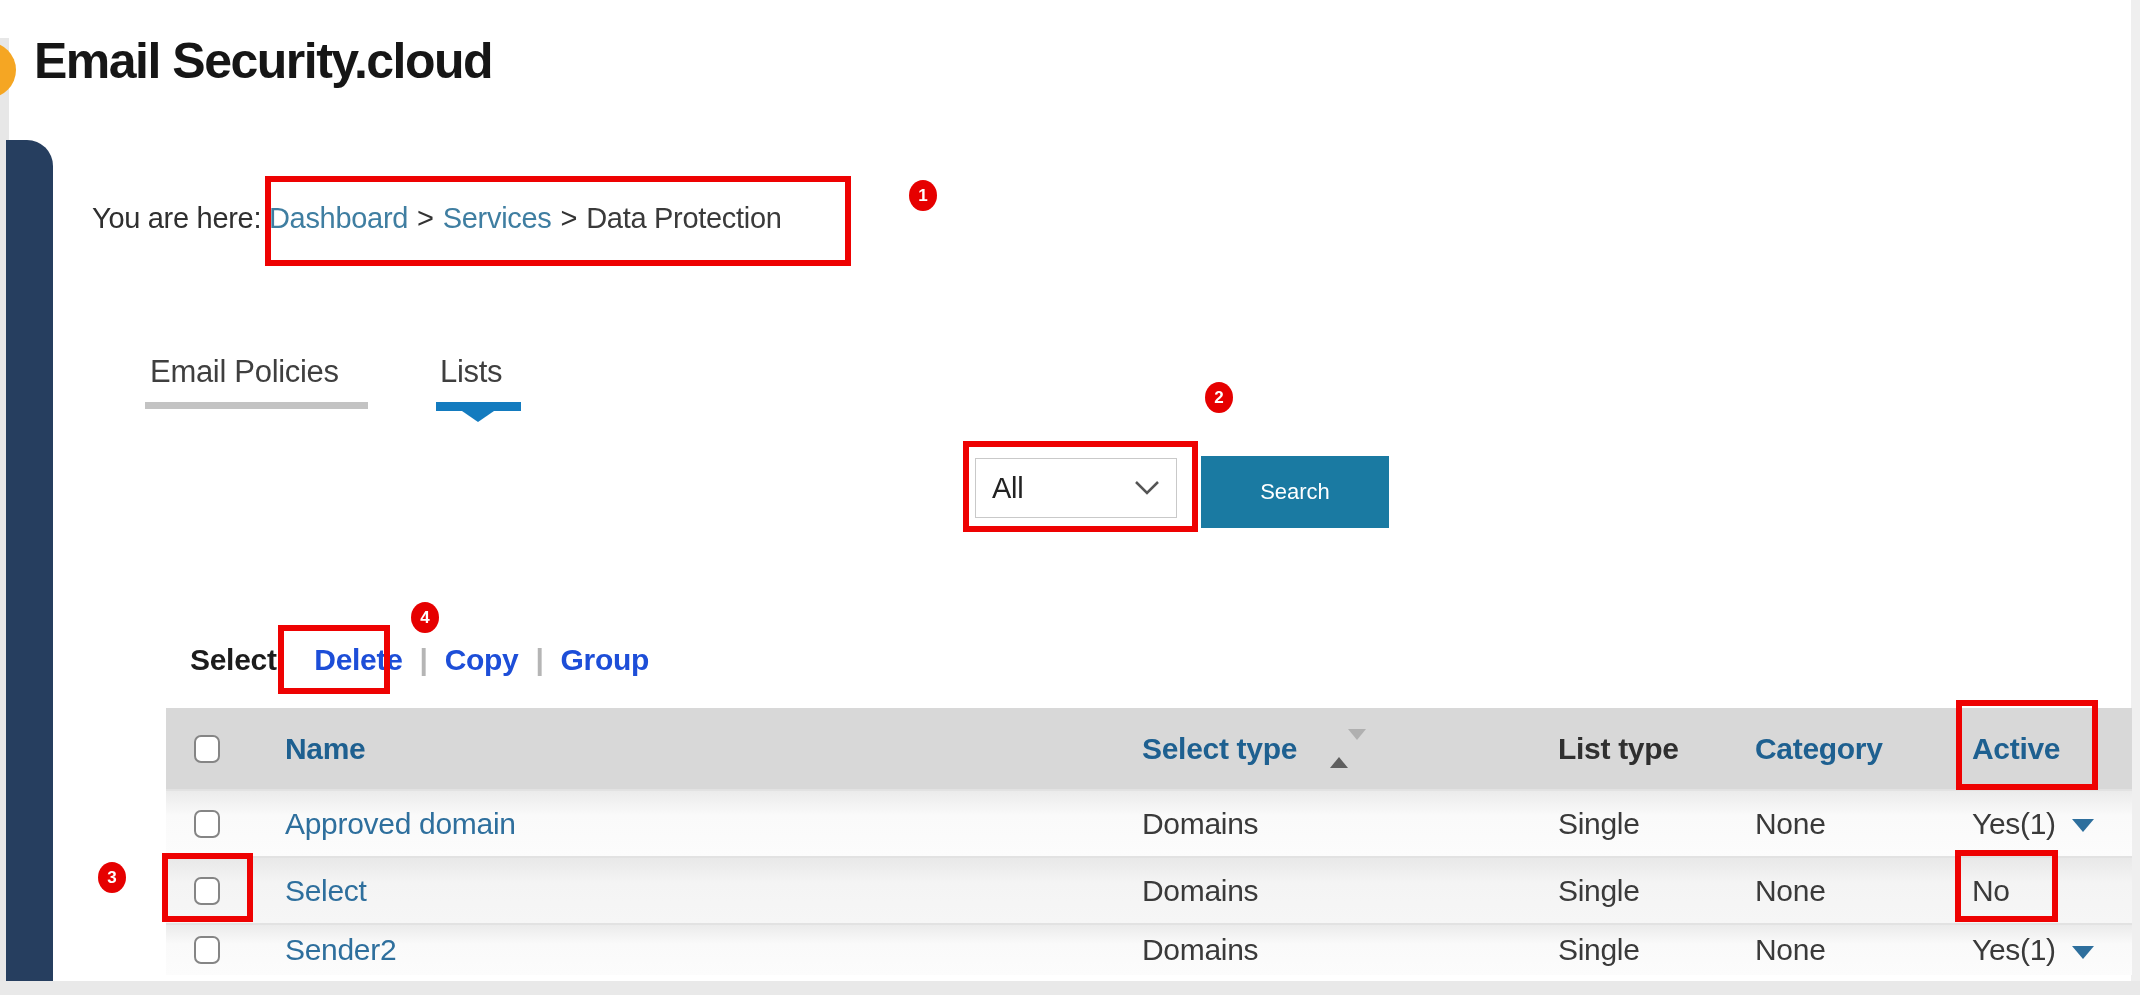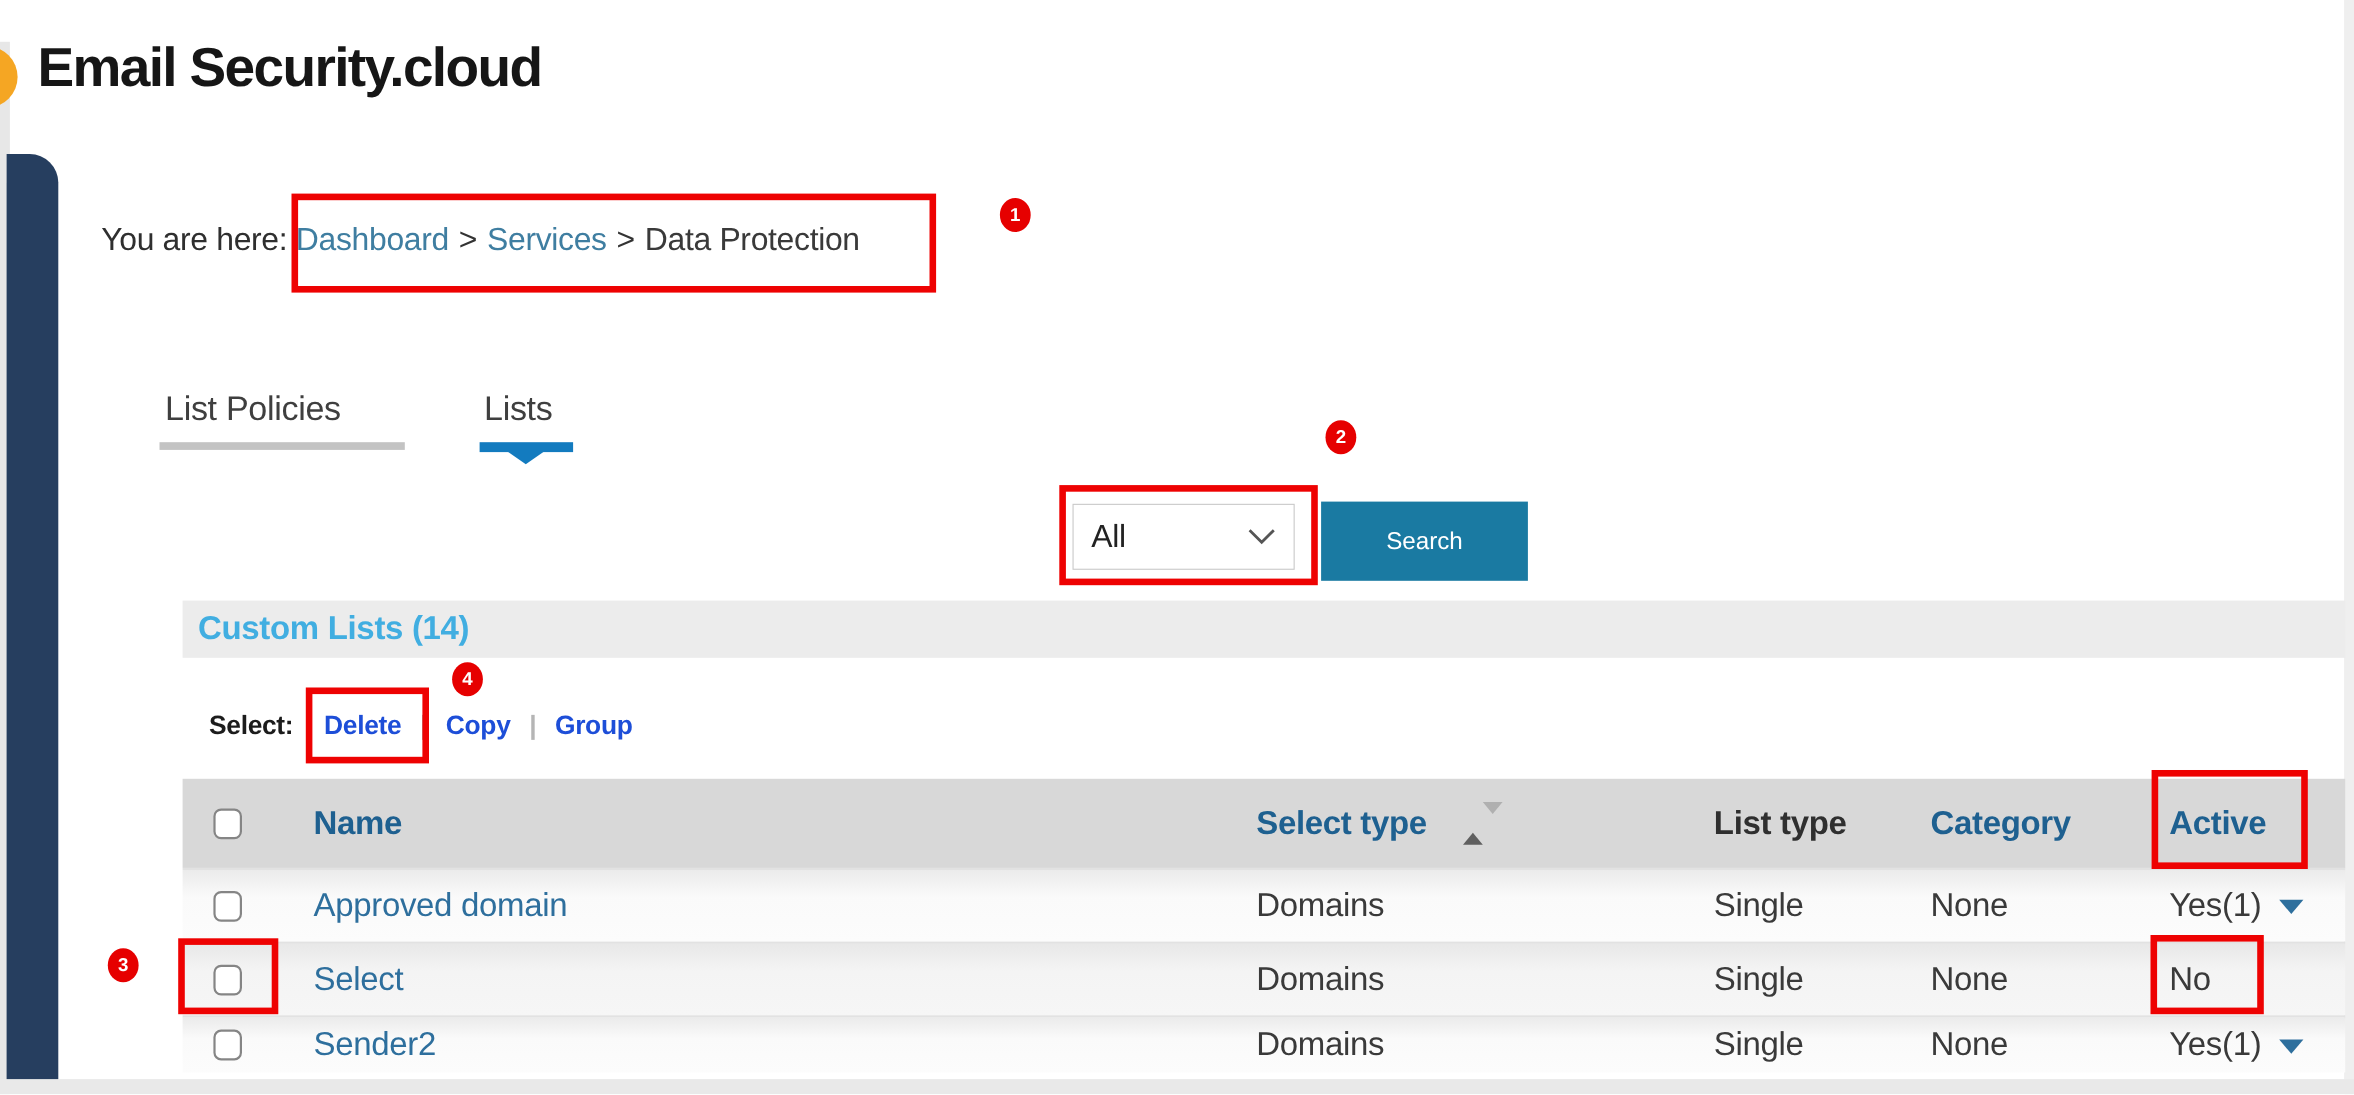--- a/index.html
+++ b/index.html
@@ -51,21 +51,21 @@
   .filter-select svg { position:absolute; right:16px; top:50%; transform:translateY(-50%); }
   .search-btn { position:absolute; left:1201px; top:456px; width:188px; height:72px;
                 background:#1a7aa2; color:#ffffff; font-family:inherit; font-size:22px;
                 border:none; cursor:pointer; }
   
   .section-bar { position:absolute; left:166px; top:546px; width:1966px; height:52px;
                  background:#ececec; display:flex; align-items:center; }
   .section-bar span { margin-left:14px; color:#41aee1; font-weight:bold; font-size:30px; }
   
   .actions-row { position:absolute; left:190px; top:644px; display:flex; align-items:flex-start;
-                 font-size:24px; font-weight:bold; line-height:32px; }
+                 font-size:30px; font-weight:bold; line-height:32px; }
   .select-label { color:#1c1c1c; margin-right:28px; }
   .action-link { color:#1d4ed8; cursor:pointer; }
   .pipe { color:#b5b5b5; margin:0 17px; }
   
   .table { position:absolute; left:166px; top:708px; width:1966px; }
   .thead { position:relative; height:81px; background:#d8d8d8; }
   .trow { position:relative; height:67px; border-top:2px solid #e2e2e2;
           background:linear-gradient(180deg,#ebebeb 0%,#fafafa 38%,#fcfcfc 100%); }
   .trow.alt { background:linear-gradient(180deg,#e8e8e8 0%,#f4f4f4 38%,#f6f6f6 100%); }
   .trow.last { height:52px; overflow:hidden; }
@@ -112,40 +112,37 @@
   <div class="right-strip"></div>
   <div class="bottom-strip"></div>
 
   <div class="logo"></div>
   <div class="app-title">Email Security.cloud</div>
 
   <div class="breadcrumb"><span>You are here:</span><span> </span><a class="crumb-link">Dashboard</a><span class="crumb-sep">&gt;</span><a class="crumb-link">Services</a><span class="crumb-sep">&gt;</span><span class="crumb-current">Data Protection</span>
   </div>
 
   <div class="tab tab-ep">
-    <span class="tab-label">List Policies</span>
+    <span class="tab-label">Email Policies</span>
     <div class="tab-underline-gray"></div>
   </div>
   <div class="tab tab-lists">
     <span class="tab-label">Lists</span>
     <div class="tab-underline-blue"></div>
     <div class="tab-notch"></div>
   </div>
 
   <div class="filter-select">
     <span class="value">All</span>
     <svg width="26" height="16" viewBox="0 0 26 16">
       <polyline points="2,2 13,13 24,2" fill="none" stroke="#555" stroke-width="2.5"></polyline>
     </svg>
   </div>
   <button class="search-btn">Search</button>
 
-  <div class="section-bar">
-    <span>Custom Lists (14)</span>
-  </div>
 
   <div class="actions-row">
     <span class="select-label">Select:</span>
     <span class="action-link">Delete</span>
     <span class="pipe">|</span>
     <span class="action-link">Copy</span>
     <span class="pipe">|</span>
     <span class="action-link">Group</span>
   </div>
 

